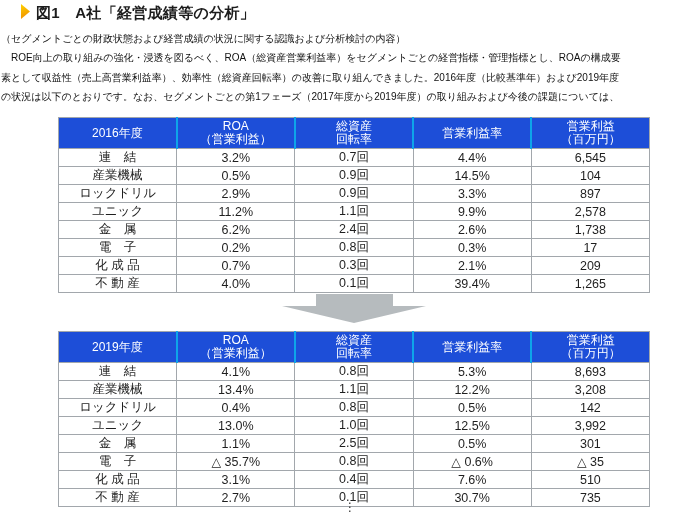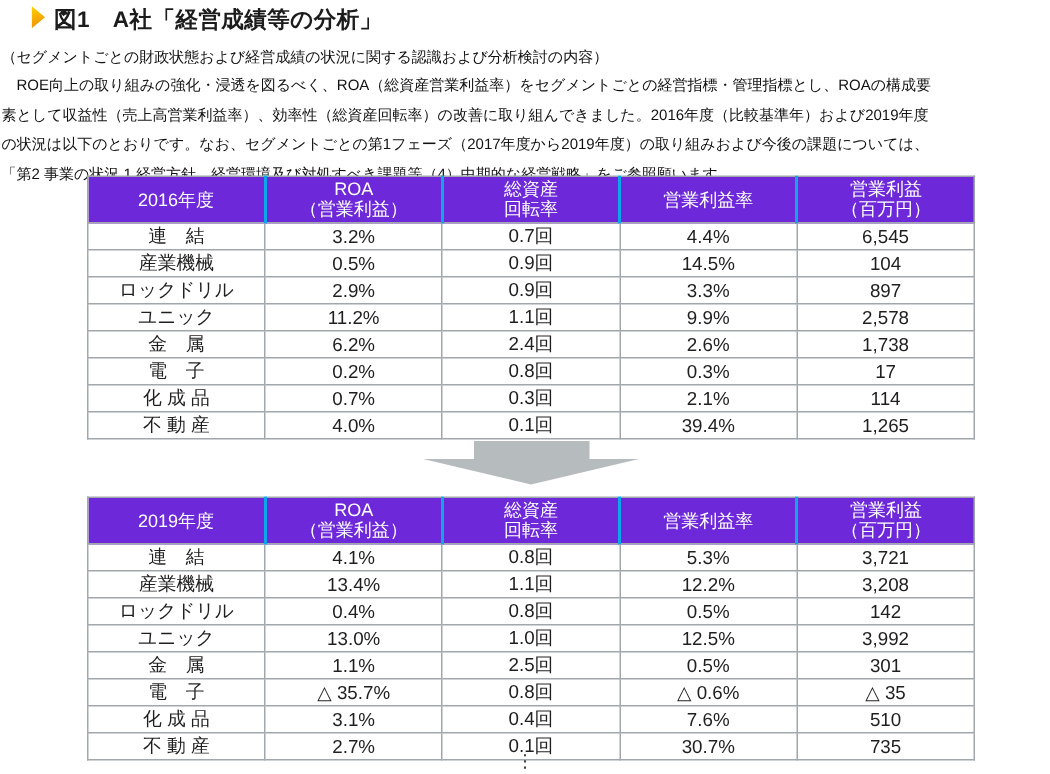--- a/index.html
+++ b/index.html
@@ -26,21 +26,21 @@
   
   .dtable {
     position:absolute; left:58px; width:592px;
     border-collapse:collapse; table-layout:fixed;
     border:1px solid #a2a7ac;
   }
   .t2016 { top:117px; }
   .t2019 { top:331px; }
   .dtable col { width:20%; }
   .dtable th {
-    background:#6d28d9; color:#ffffff; font-weight:normal;
+    background:#1d4ed8; color:#ffffff; font-weight:normal;
     font-size:12px; line-height:13px; height:30px;
     padding:0; text-align:center; vertical-align:middle;
   }
   .dtable th + th { border-left:2px solid #0ea5e9; }
   .dtable th span { display:block; }
   .dtable td {
     border:1px solid #a2a7ac; height:17px; padding:0;
     font-size:12.5px; text-align:center; vertical-align:middle; color:#1f1f1f;
     white-space:nowrap; overflow:hidden;
   }
@@ -68,21 +68,20 @@
   <div class="title-row">
     <span class="tri"></span>
     <h1 class="title">図1　A社「経営成績等の分析」</h1>
   </div>
 
   <div class="desc">
     <div class="desc-line">（セグメントごとの財政状態および経営成績の状況に関する認識および分析検討の内容）</div>
     <div class="desc-line">　ROE向上の取り組みの強化・浸透を図るべく、ROA（総資産営業利益率）をセグメントごとの経営指標・管理指標とし、ROAの構成要</div>
     <div class="desc-line">素として収益性（売上高営業利益率）、効率性（総資産回転率）の改善に取り組んできました。2016年度（比較基準年）および2019年度</div>
     <div class="desc-line">の状況は以下のとおりです。なお、セグメントごとの第1フェーズ（2017年度から2019年度）の取り組みおよび今後の課題については、</div>
-    <div class="desc-line">「第2 事業の状況 1 経営方針、経営環境及び対処すべき課題等（4）中期的な経営戦略」をご参照願います。</div>
   </div>
 
   <table class="dtable t2016">
     <colgroup>
         <col>
         <col>
         <col>
         <col>
         <col>
       </colgroup>
@@ -151,21 +150,21 @@
         <td>0.2%</td>
         <td>0.8回</td>
         <td>0.3%</td>
         <td>17</td>
       </tr>
       <tr>
         <td>化 成 品</td>
         <td>0.7%</td>
         <td>0.3回</td>
         <td>2.1%</td>
-        <td>114</td>
+        <td>209</td>
       </tr>
       <tr>
         <td>不 動 産</td>
         <td>4.0%</td>
         <td>0.1回</td>
         <td>39.4%</td>
         <td>1,265</td>
       </tr>
     </tbody>
   </table>
@@ -206,21 +205,21 @@
             <span>（百万円）</span>
           </th>
       </tr>
     </thead>
     <tbody>
       <tr>
         <td>連　結</td>
         <td>4.1%</td>
         <td>0.8回</td>
         <td>5.3%</td>
-        <td>3,721</td>
+        <td>8,693</td>
       </tr>
       <tr>
         <td>産業機械</td>
         <td>13.4%</td>
         <td>1.1回</td>
         <td>12.2%</td>
         <td>3,208</td>
       </tr>
       <tr>
         <td>ロックドリル</td>

